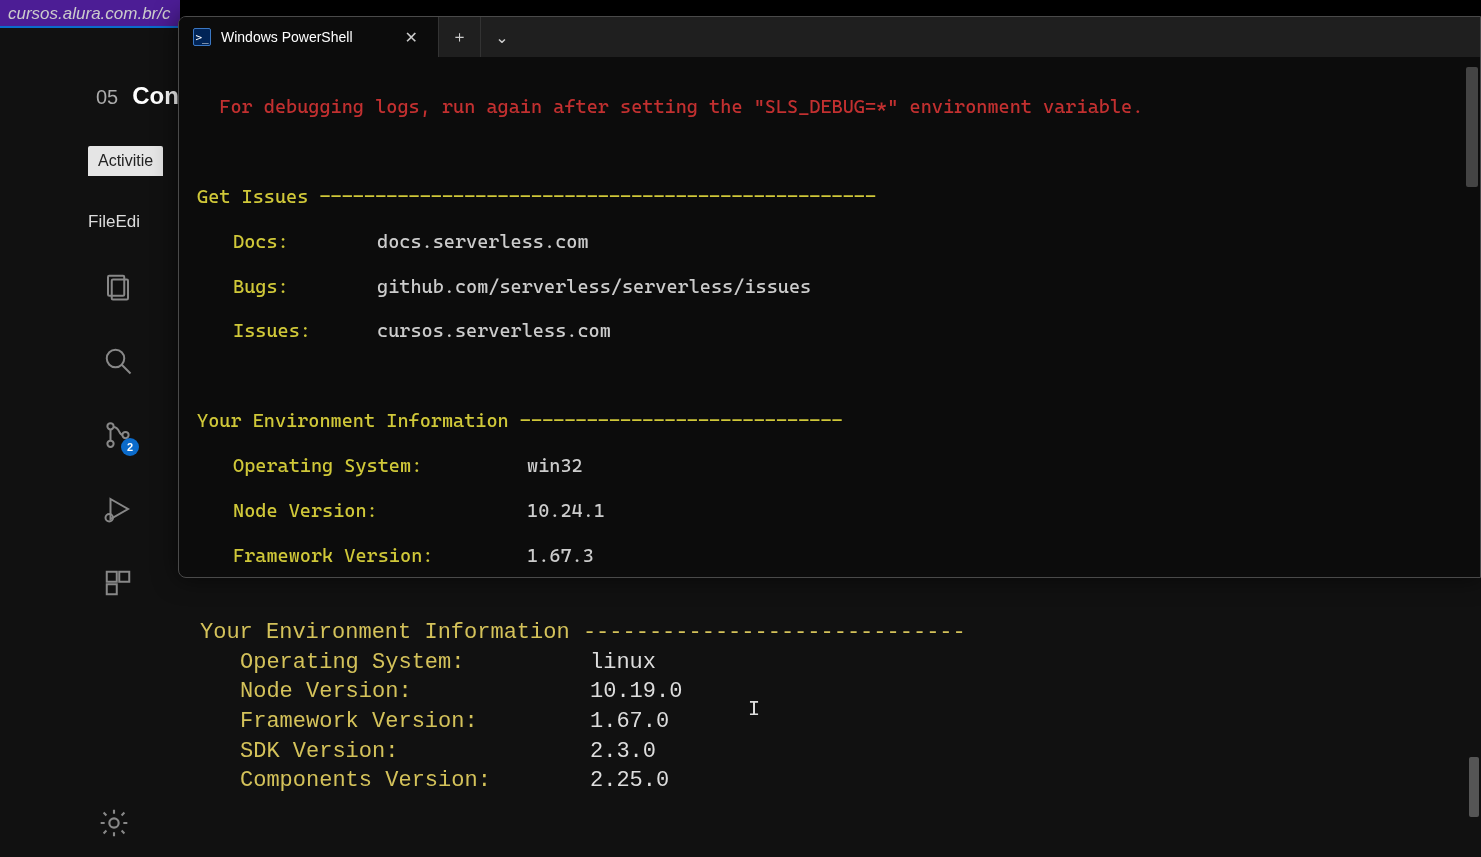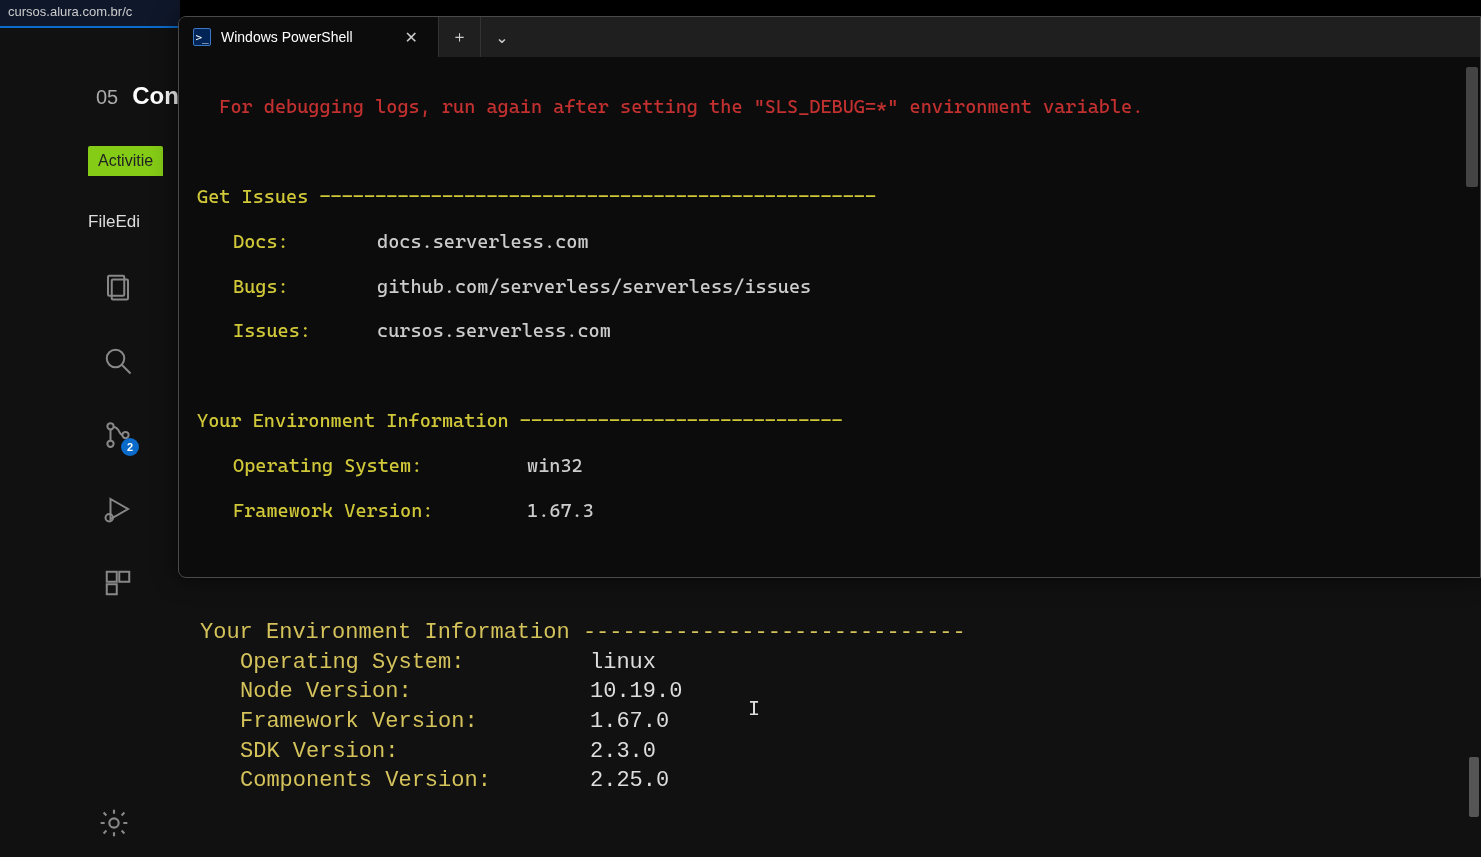--- a/index.html
+++ b/index.html
@@ -9,26 +9,27 @@
     background: #000;
     font-family: "Segoe UI", Arial, sans-serif;
     overflow: hidden;
     position: relative;
     color: #ccc;
   }
 
   
   .browser-urlbar {
     height: 28px;
-    background: #0f172a;
+    background: #4c1d95;
     color: #ccc;
-    font-size: 13px;
+    font-size: 17px;
     padding: 4px 8px;
     border-bottom: 2px solid #0b6bcb;
     width: 180px;
+    font-style: italic;
   }
 
   
   .page-bg {
     position: absolute;
     top: 28px;
     left: 0;
     right: 0;
     bottom: 0;
     background: #111;
@@ -44,21 +45,21 @@
     align-items: baseline;
     gap: 14px;
     margin-left: 8px;
   }
   .page-bg .course-step .num { color: #aaa; font-weight: 400; font-size: 20px; }
 
   .page-bg .activities {
     position: absolute;
     top: 118px;
     left: 88px;
-    background: #84cc16;
+    background: #e5e5e5;
     color: #222;
     padding: 6px 10px;
     font-size: 16px;
     border-radius: 2px 2px 0 0;
   }
 
   
   .vscode-menubar {
     position: absolute;
     top: 184px;
@@ -333,20 +334,21 @@
   <div class="wt-body">
 <div class="red">  For debugging logs, run again after setting the "SLS_DEBUG=*" environment variable.</div>
 <div> </div>
 <div><span class="yel">Get Issues</span> <span class="yel">--------------------------------------------------</span></div>
 <div><span class="yel klabel2">Docs:</span><span class="gray">docs.serverless.com</span></div>
 <div><span class="yel klabel2">Bugs:</span><span class="gray">github.com/serverless/serverless/issues</span></div>
 <div><span class="yel klabel2">Issues:</span><span class="gray">cursos.serverless.com</span></div>
 <div> </div>
 <div><span class="yel">Your Environment Information</span> <span class="yel">-----------------------------</span></div>
 <div><span class="yel klabel" style="padding-left:36px">Operating System:</span><span class="gray">win32</span></div>
+<div><span class="yel klabel" style="padding-left:36px">Node Version:</span><span class="gray">10.24.1</span></div>
 <div><span class="yel klabel" style="padding-left:36px">Framework Version:</span><span class="gray">1.67.3</span></div>
 
 
 
 
 
 
 <div class="gray"></div>
 
 

